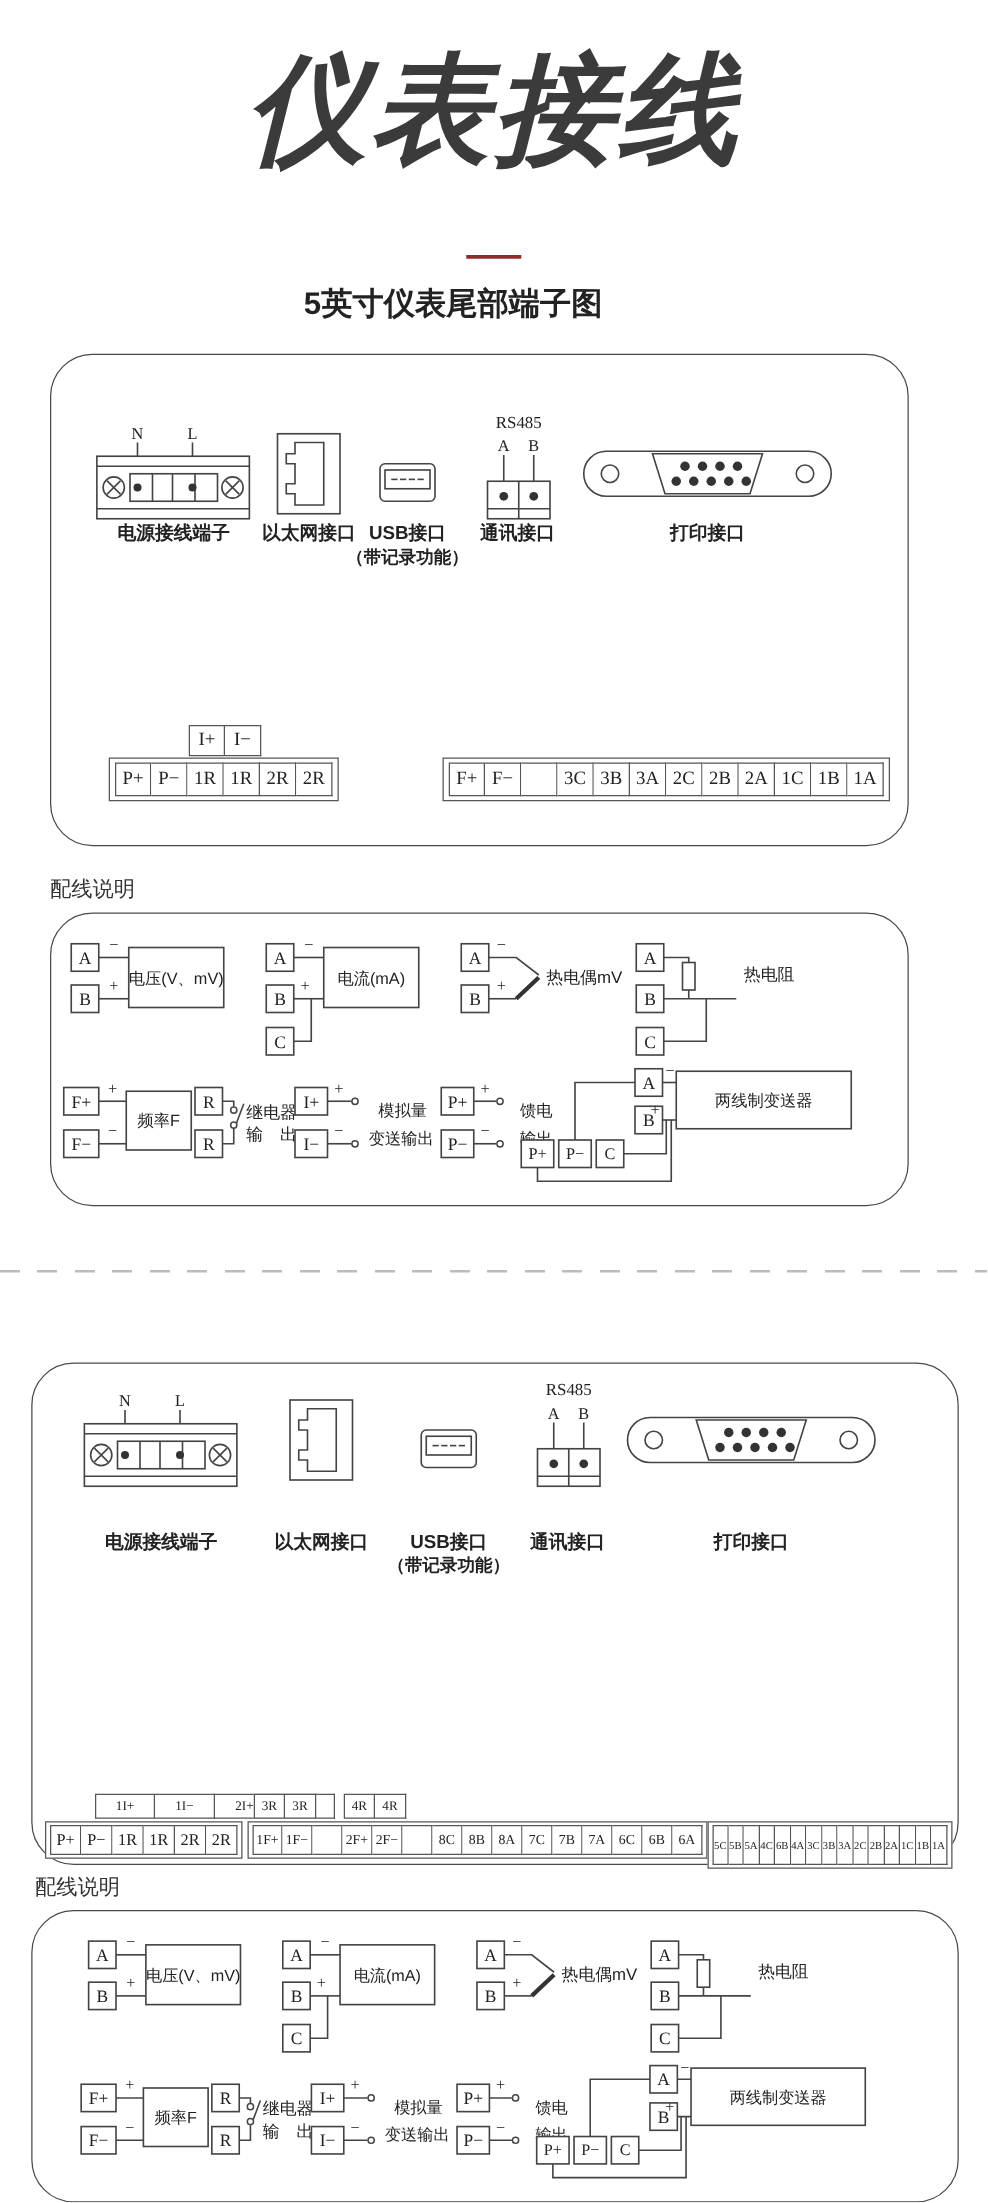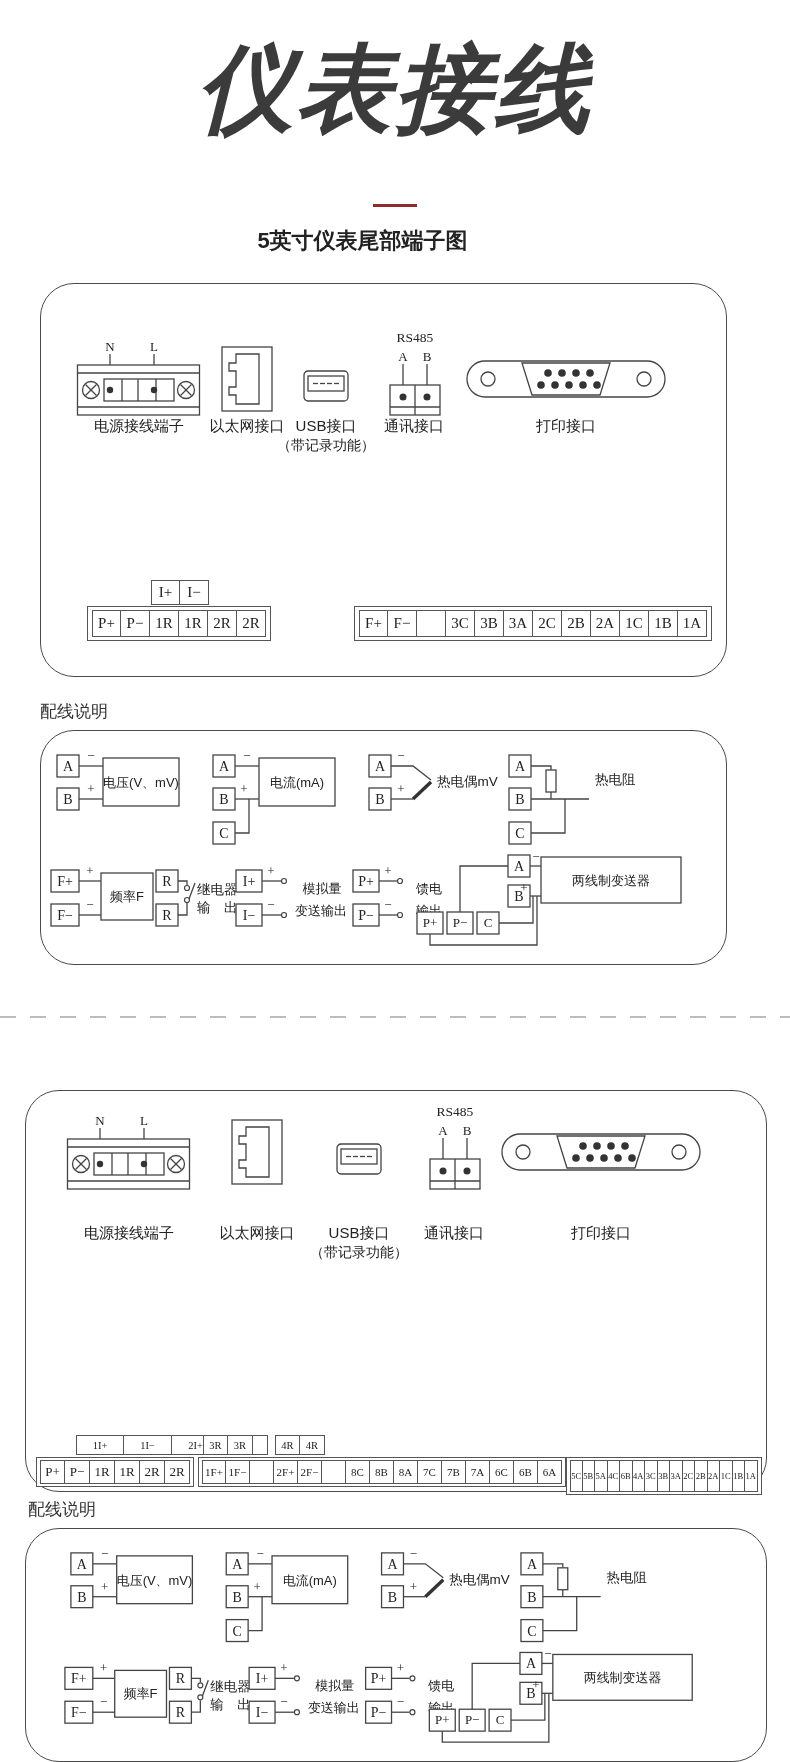--- a/index.html
+++ b/index.html
@@ -3,26 +3,26 @@
 <meta charset="utf-8">
 <style>
   html,body{margin:0;padding:0;background:#fff;}
   #page{position:relative;width:790px;height:1762px;background:#fff;overflow:hidden;
         font-family:"Liberation Sans",sans-serif;color:#2e2e2e;}
   
   #main-title{position:absolute;top:34px;left:0;width:790px;text-align:center;
     font-size:96px;font-weight:900;letter-spacing:3px;color:#3b3b3b;line-height:1.15;font-style:italic;}
   #title-underline{position:absolute;top:204px;left:50%;transform:translateX(-50%);
     width:44px;height:3px;background:#8e2c2c;}
-  .sec-heading{position:absolute;text-align:center;font-size:22px;font-weight:bold;color:#222;}
+  .sec-heading{position:absolute;text-align:center;font-size:25px;font-weight:bold;color:#222;}
   .wiring-heading{position:absolute;font-size:17px;color:#333;}
   
   .panel{position:absolute;border:1.6px solid #4a4a4a;border-radius:34px;background:#fff;}
   
-  .clabel{position:absolute;text-align:center;font-size:15px;color:#222;white-space:nowrap;}
+  .clabel{position:absolute;text-align:center;font-size:15px;color:#222;white-space:nowrap;font-weight:bold;}
   
   .strip{position:absolute;border:1.5px solid #555;background:#fff;}
   .pad1{padding:3px 4px;}
   .pad2{padding:2px 3px;}
   .cells{display:flex;}
   .cell{box-sizing:border-box;border:1.1px solid #555;border-left:none;
     display:flex;align-items:center;justify-content:center;
     font-family:"Liberation Serif",serif;color:#222;background:#fff;}
   .cells .cell:first-child{border-left:1.1px solid #555;}
   .floatbox{position:absolute;display:flex;}

